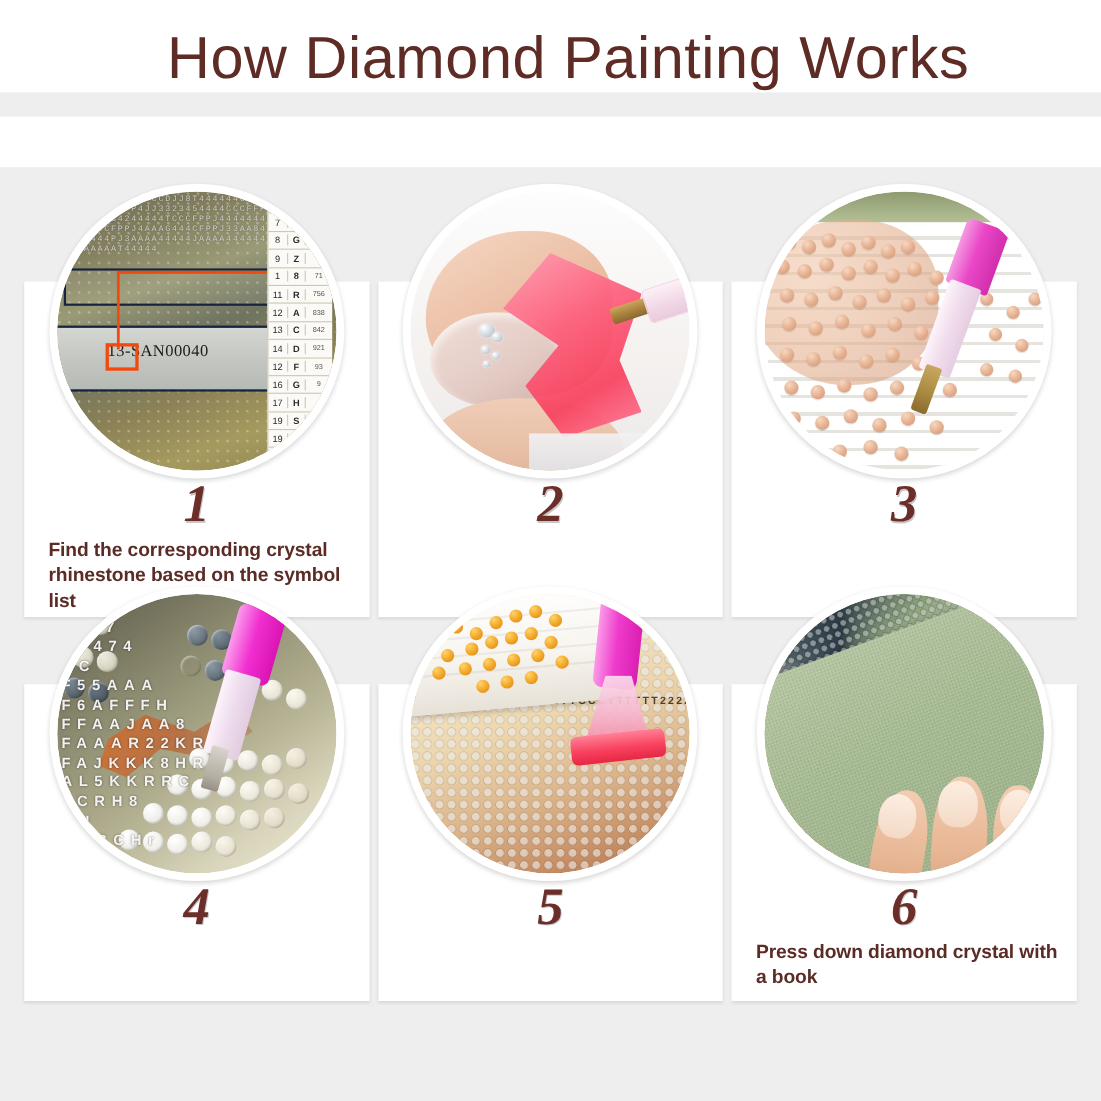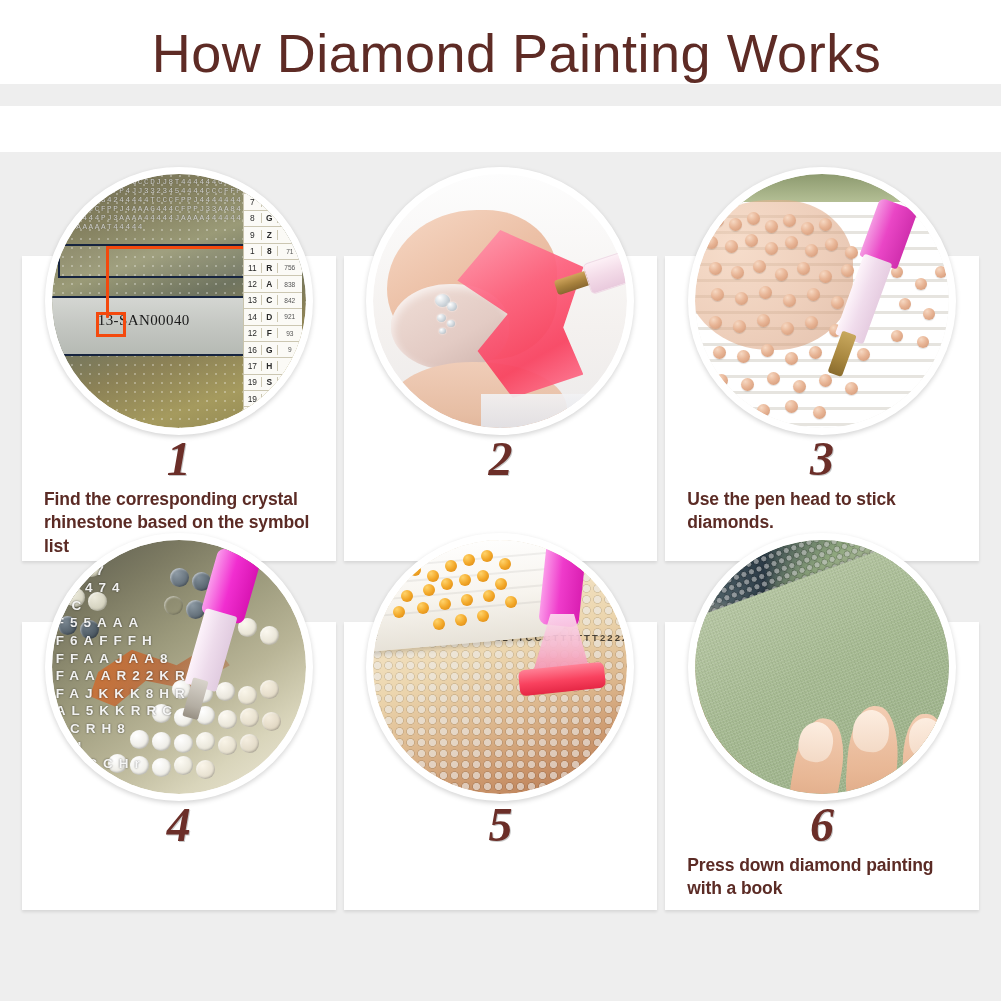--- a/index.html
+++ b/index.html
@@ -781,21 +781,20 @@
               </div>
               <div class="p3-pen">
                 <div class="cap"></div>
                 <div class="body"></div>
                 <div class="tip"></div>
               </div>
             </div>
           </div>
         </div>
         <div class="step-num">3</div>
-        <div class="caption">Use the pen head to stick diamonds.</div>
       </div>
     </div>
 
     <div class="row row2">
 
       <div class="card r2">
         <div class="photo-wrap">
           <div class="photo">
             <div class="photo-inner">
               <div class="p4-bg"></div>
@@ -911,18 +910,18 @@
                 <div class="p6-n" style="left:104px;top:182px;width:34px;height:40px;transform:rotate(10deg);"></div>
                 <div class="p6-f" style="left:152px;top:166px;width:50px;height:118px;transform:rotate(4deg);"></div>
                 <div class="p6-n" style="left:158px;top:170px;width:36px;height:42px;transform:rotate(4deg);"></div>
                 <div class="p6-f" style="left:208px;top:174px;width:48px;height:114px;transform:rotate(-2deg);"></div>
                 <div class="p6-n" style="left:214px;top:178px;width:34px;height:40px;transform:rotate(-2deg);"></div>
               </div>
             </div>
           </div>
         </div>
         <div class="step-num">6</div>
-        <div class="caption">Press down diamond painting with a book</div>
+        <div class="caption">Press down diamond crystal with a book</div>
       </div>
     </div>
 
   </div>
 </div>
 
 </body></html>

